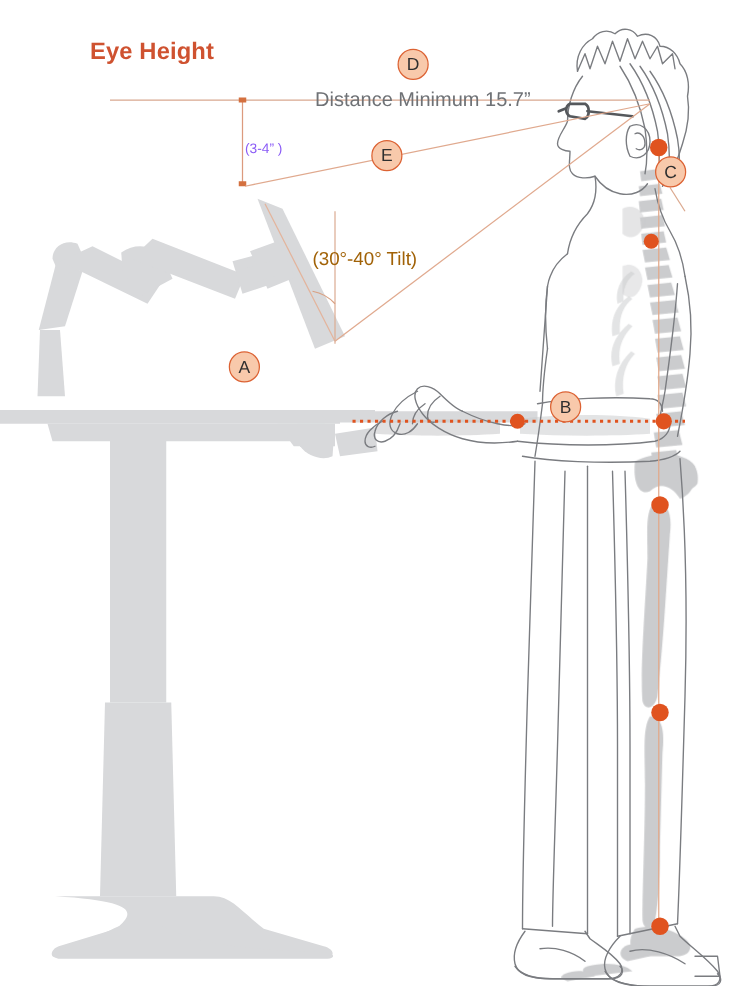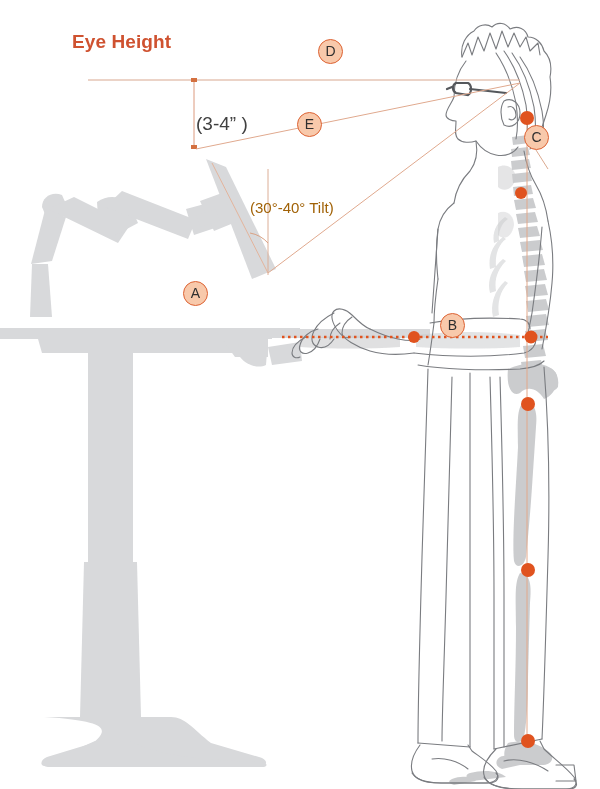--- a/index.html
+++ b/index.html
@@ -14,21 +14,21 @@
   #title{
     left:72px;top:14px;font-size:19px;font-weight:bold;color:#cf5230;letter-spacing:.1px;
   }
   #subtitle{
     left:62px;top:44px;font-size:16px;color:#6f7276;letter-spacing:.1px;
   }
   #distlabel{
     left:252px;top:55px;font-size:16px;color:#6f7276;
   }
   #gaplabel{
-    left:196px;top:96px;font-size:19px;color:#404040;
+    left:196px;top:96px;font-size:11px;color:#8b5cf6;
   }
   #tiltlabel{
     left:250px;top:182px;font-size:15px;color:#a16207;
   }
   .badge{
     position:absolute;width:25px;height:25px;border-radius:50%;
     background:#f8c9ab;border:1.6px solid #dc6233;
     color:#2f2f2f;font-size:14px;line-height:22px;text-align:center;
     box-sizing:border-box;
   }
@@ -215,20 +215,21 @@
       <circle cx="521" cy="176" r="6"></circle>
       <circle cx="414" cy="320" r="6"></circle>
       <circle cx="531" cy="320" r="6.5"></circle>
       <circle cx="528" cy="387" r="7"></circle>
       <circle cx="528" cy="553" r="7"></circle>
       <circle cx="528" cy="724" r="7"></circle>
     </g>
   </svg>
 
   <div class="txt" id="title">Eye Height</div>
+  <div class="txt" id="distlabel">Distance Minimum 15.7”</div>
   <div class="txt" id="gaplabel">(3-4” )</div>
   <div class="txt" id="tiltlabel">(30°-40° Tilt)</div>
 
   <div class="badge" style="left:183px;top:264px;">A</div>
   <div class="badge" style="left:440px;top:296px;">B</div>
   <div class="badge" style="left:524px;top:108px;">C</div>
   <div class="badge" style="left:318px;top:22px;">D</div>
   <div class="badge" style="left:297px;top:95px;">E</div>
 
 </div>

